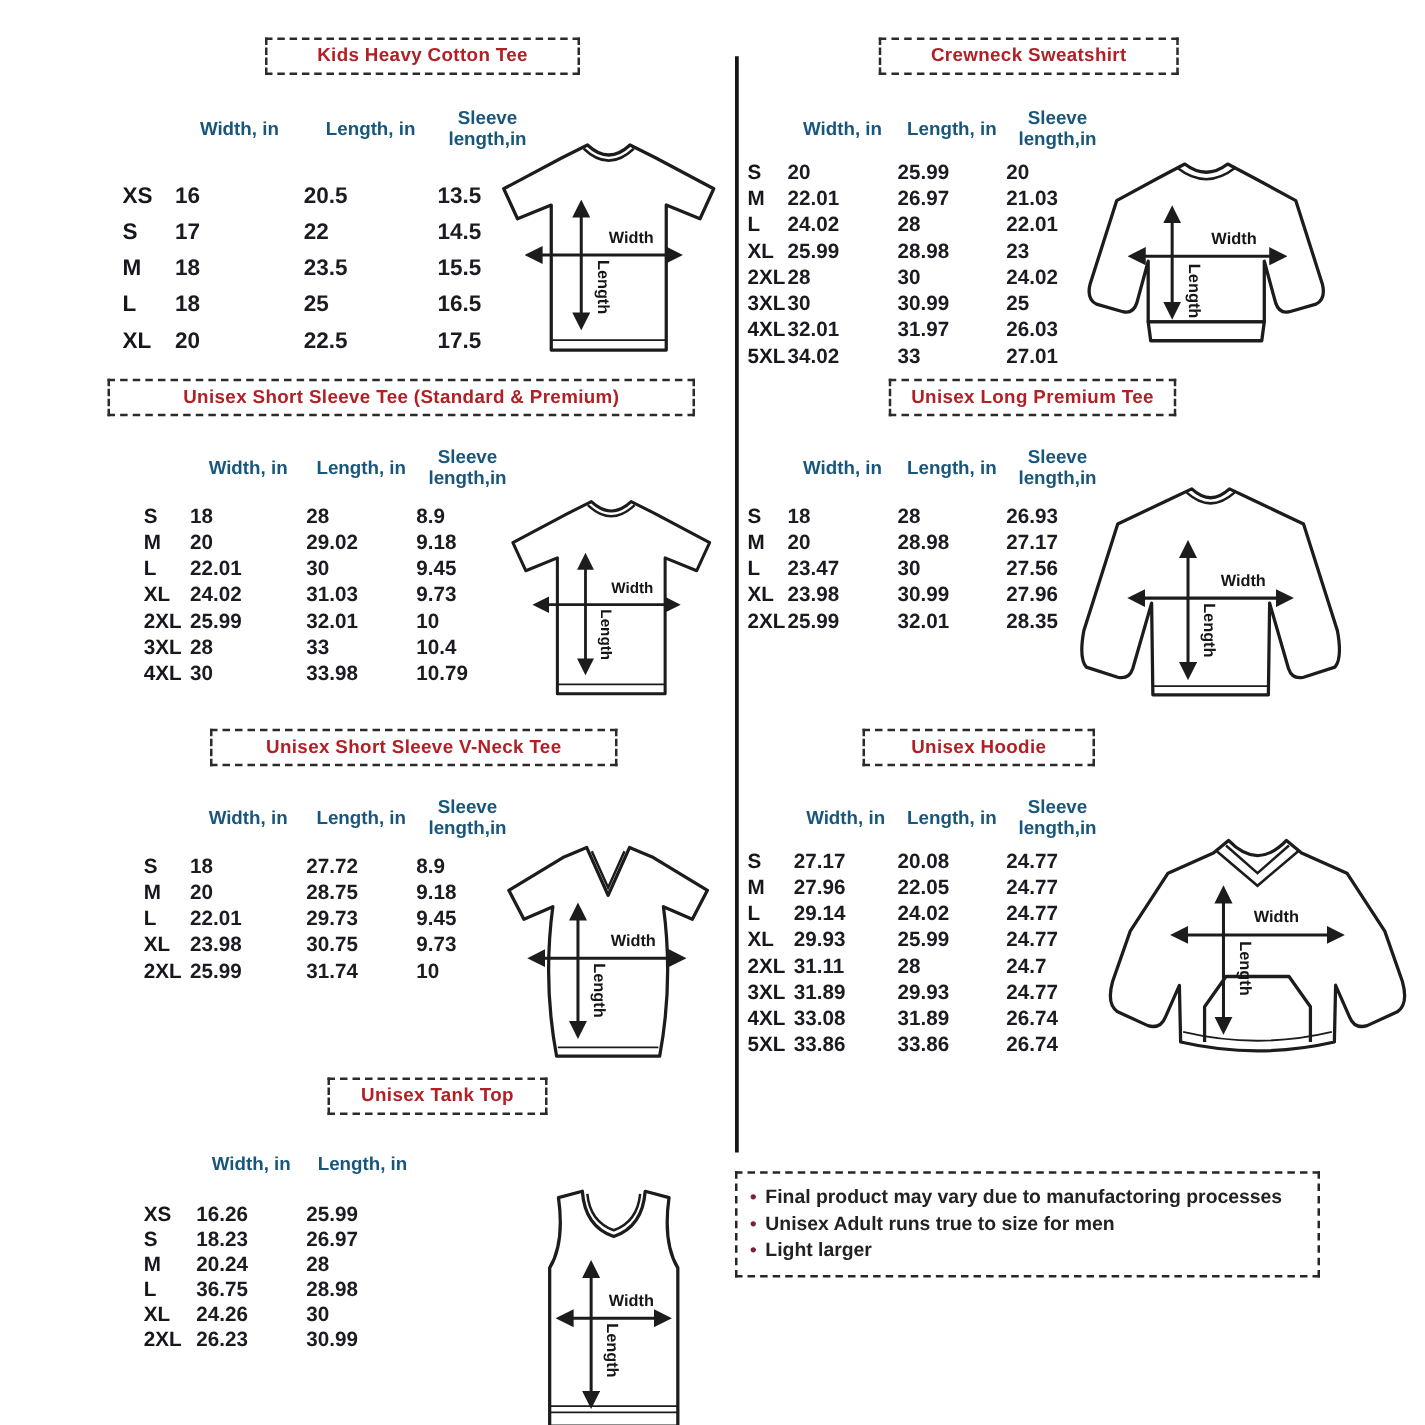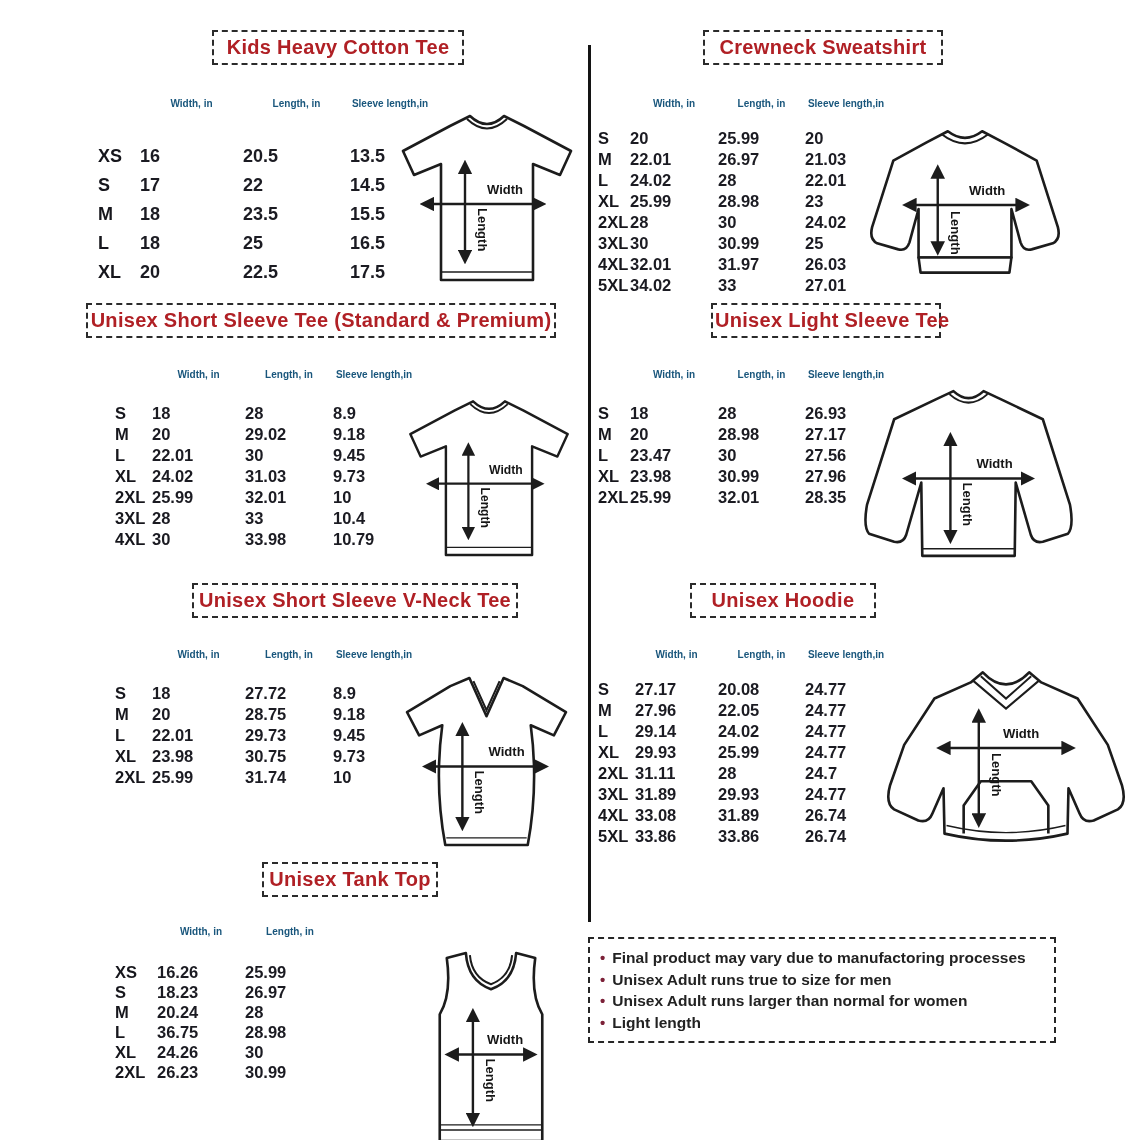--- a/index.html
+++ b/index.html
@@ -4,26 +4,26 @@
 <style>
   html,body{margin:0;padding:0;background:#e9e9e9;}
   body{font-family:"Liberation Sans","DejaVu Sans",sans-serif;}
   #page{position:relative;width:1140px;height:1140px;background:#ffffff;overflow:hidden;
         margin:0 auto;color:#1b1b22;}
   
   .divider{position:absolute;width:3px;background:#141414;}
   
   .title-box{position:absolute;border:2px dashed #2b2b2b;text-align:center;
              padding:4px 2px;box-sizing:border-box;}
-  .title-box span{color:#b02025;font-weight:700;font-size:20px;letter-spacing:.3px;white-space:nowrap;}
+  .title-box span{color:#b02025;font-weight:700;font-size:15px;letter-spacing:.3px;white-space:nowrap;}
   
   .size-table{position:absolute;}
   .trow{display:grid;grid-template-columns:var(--c);align-items:center;height:var(--rh,21px);}
   .thead{height:38px;margin-bottom:var(--hm,10px);}
-  .hcell{color:#19567c;font-weight:700;font-size:10px;text-align:center;line-height:17px;}
+  .hcell{color:#19567c;font-weight:700;font-size:15px;text-align:center;line-height:17px;}
   .scell{font-weight:700;font-size:16.5px;color:#16161c;}
   .vcell{font-weight:600;font-size:16.5px;color:#1b1b22;}
   .roomy .scell,.roomy .vcell{font-size:18px;}
   .tbl0{--c:42px 103px 107px 80px;--rh:29px;--hm:20px;}
   .tbl1{--c:32px 88px 87px 82px;--rh:21px;--hm:6px;}
   .tbl2{--c:37px 93px 88px 82px;--rh:21px;--hm:10px;}
   .tbl3{--c:32px 88px 87px 82px;--rh:21px;--hm:10px;}
   .tbl4{--c:37px 93px 88px 82px;--rh:21px;--hm:10px;}
   .tbl5{--c:37px 83px 87px 82px;--rh:21px;--hm:6px;}
   .tbl6{--c:42px 88px 90px;--rh:20px;--hm:12px;}
@@ -53,22 +53,22 @@
   </defs>
 </svg>
 
 <div id="page">
 
   <div class="divider" style="left:588px;top:45px;height:877px;"></div>
 
   <div class="title-box" style="left:212px;top:30px;width:252px;"><span>Kids Heavy Cotton Tee</span></div>
   <div class="title-box" style="left:703px;top:30px;width:240px;"><span>Crewneck Sweatshirt</span></div>
   <div class="title-box" style="left:86px;top:303px;width:470px;"><span>Unisex Short Sleeve Tee (Standard &amp; Premium)</span></div>
-  <div class="title-box" style="left:711px;top:303px;width:230px;"><span>Unisex Light Sleeve Tee</span></div>
-  <div class="title-box" style="left:192px;top:583px;width:326px;"><span>Unisex Short Sleeve V-Neck Tee</span></div>
+  <div class="title-box" style="left:711px;top:303px;width:230px;"><span>Unisex Long Premium Tee</span></div>
+  <div class="title-box" style="left:168px;top:583px;width:326px;"><span>Unisex Short Sleeve V-Neck Tee</span></div>
   <div class="title-box" style="left:690px;top:583px;width:186px;"><span>Unisex Hoodie</span></div>
   <div class="title-box" style="left:262px;top:862px;width:176px;"><span>Unisex Tank Top</span></div>
 
   <div class="size-table tbl0 roomy" style="left:98px;top:84px;">
       <div class="trow thead">
         <span></span>
         <span class="hcell">Width, in</span>
         <span class="hcell">Length, in</span>
         <span class="hcell">Sleeve length,in</span>
       </div>
@@ -448,18 +448,17 @@
     <line class="arr" x1="28" y1="106" x2="112" y2="106" marker-start="url(#ah)" marker-end="url(#ah)"></line>
     <line class="arr" x1="52" y1="64" x2="52" y2="174" marker-start="url(#ah)" marker-end="url(#ah)"></line>
     <text class="dim-label" x="84" y="96" text-anchor="middle">Width</text>
     <text class="dim-label" transform="translate(65,110) rotate(90)">Length</text>
   </svg>
 
   <div class="notes-box" style="left:588px;top:937px;width:468px;">
     <ul>
       <li><span class="bullet">•</span><span>Final product may vary due to manufactoring processes</span></li>
       <li><span class="bullet">•</span><span>Unisex Adult runs true to size for men</span></li>
-      <li><span class="bullet">•</span><span>Unisex Adult runs larger than normal for women</span></li>
-      <li><span class="bullet">•</span><span>Light length</span></li>
+      <li><span class="bullet">•</span><span>Light larger</span></li>
     </ul>
   </div>
 
 </div>
 
 </body></html>

